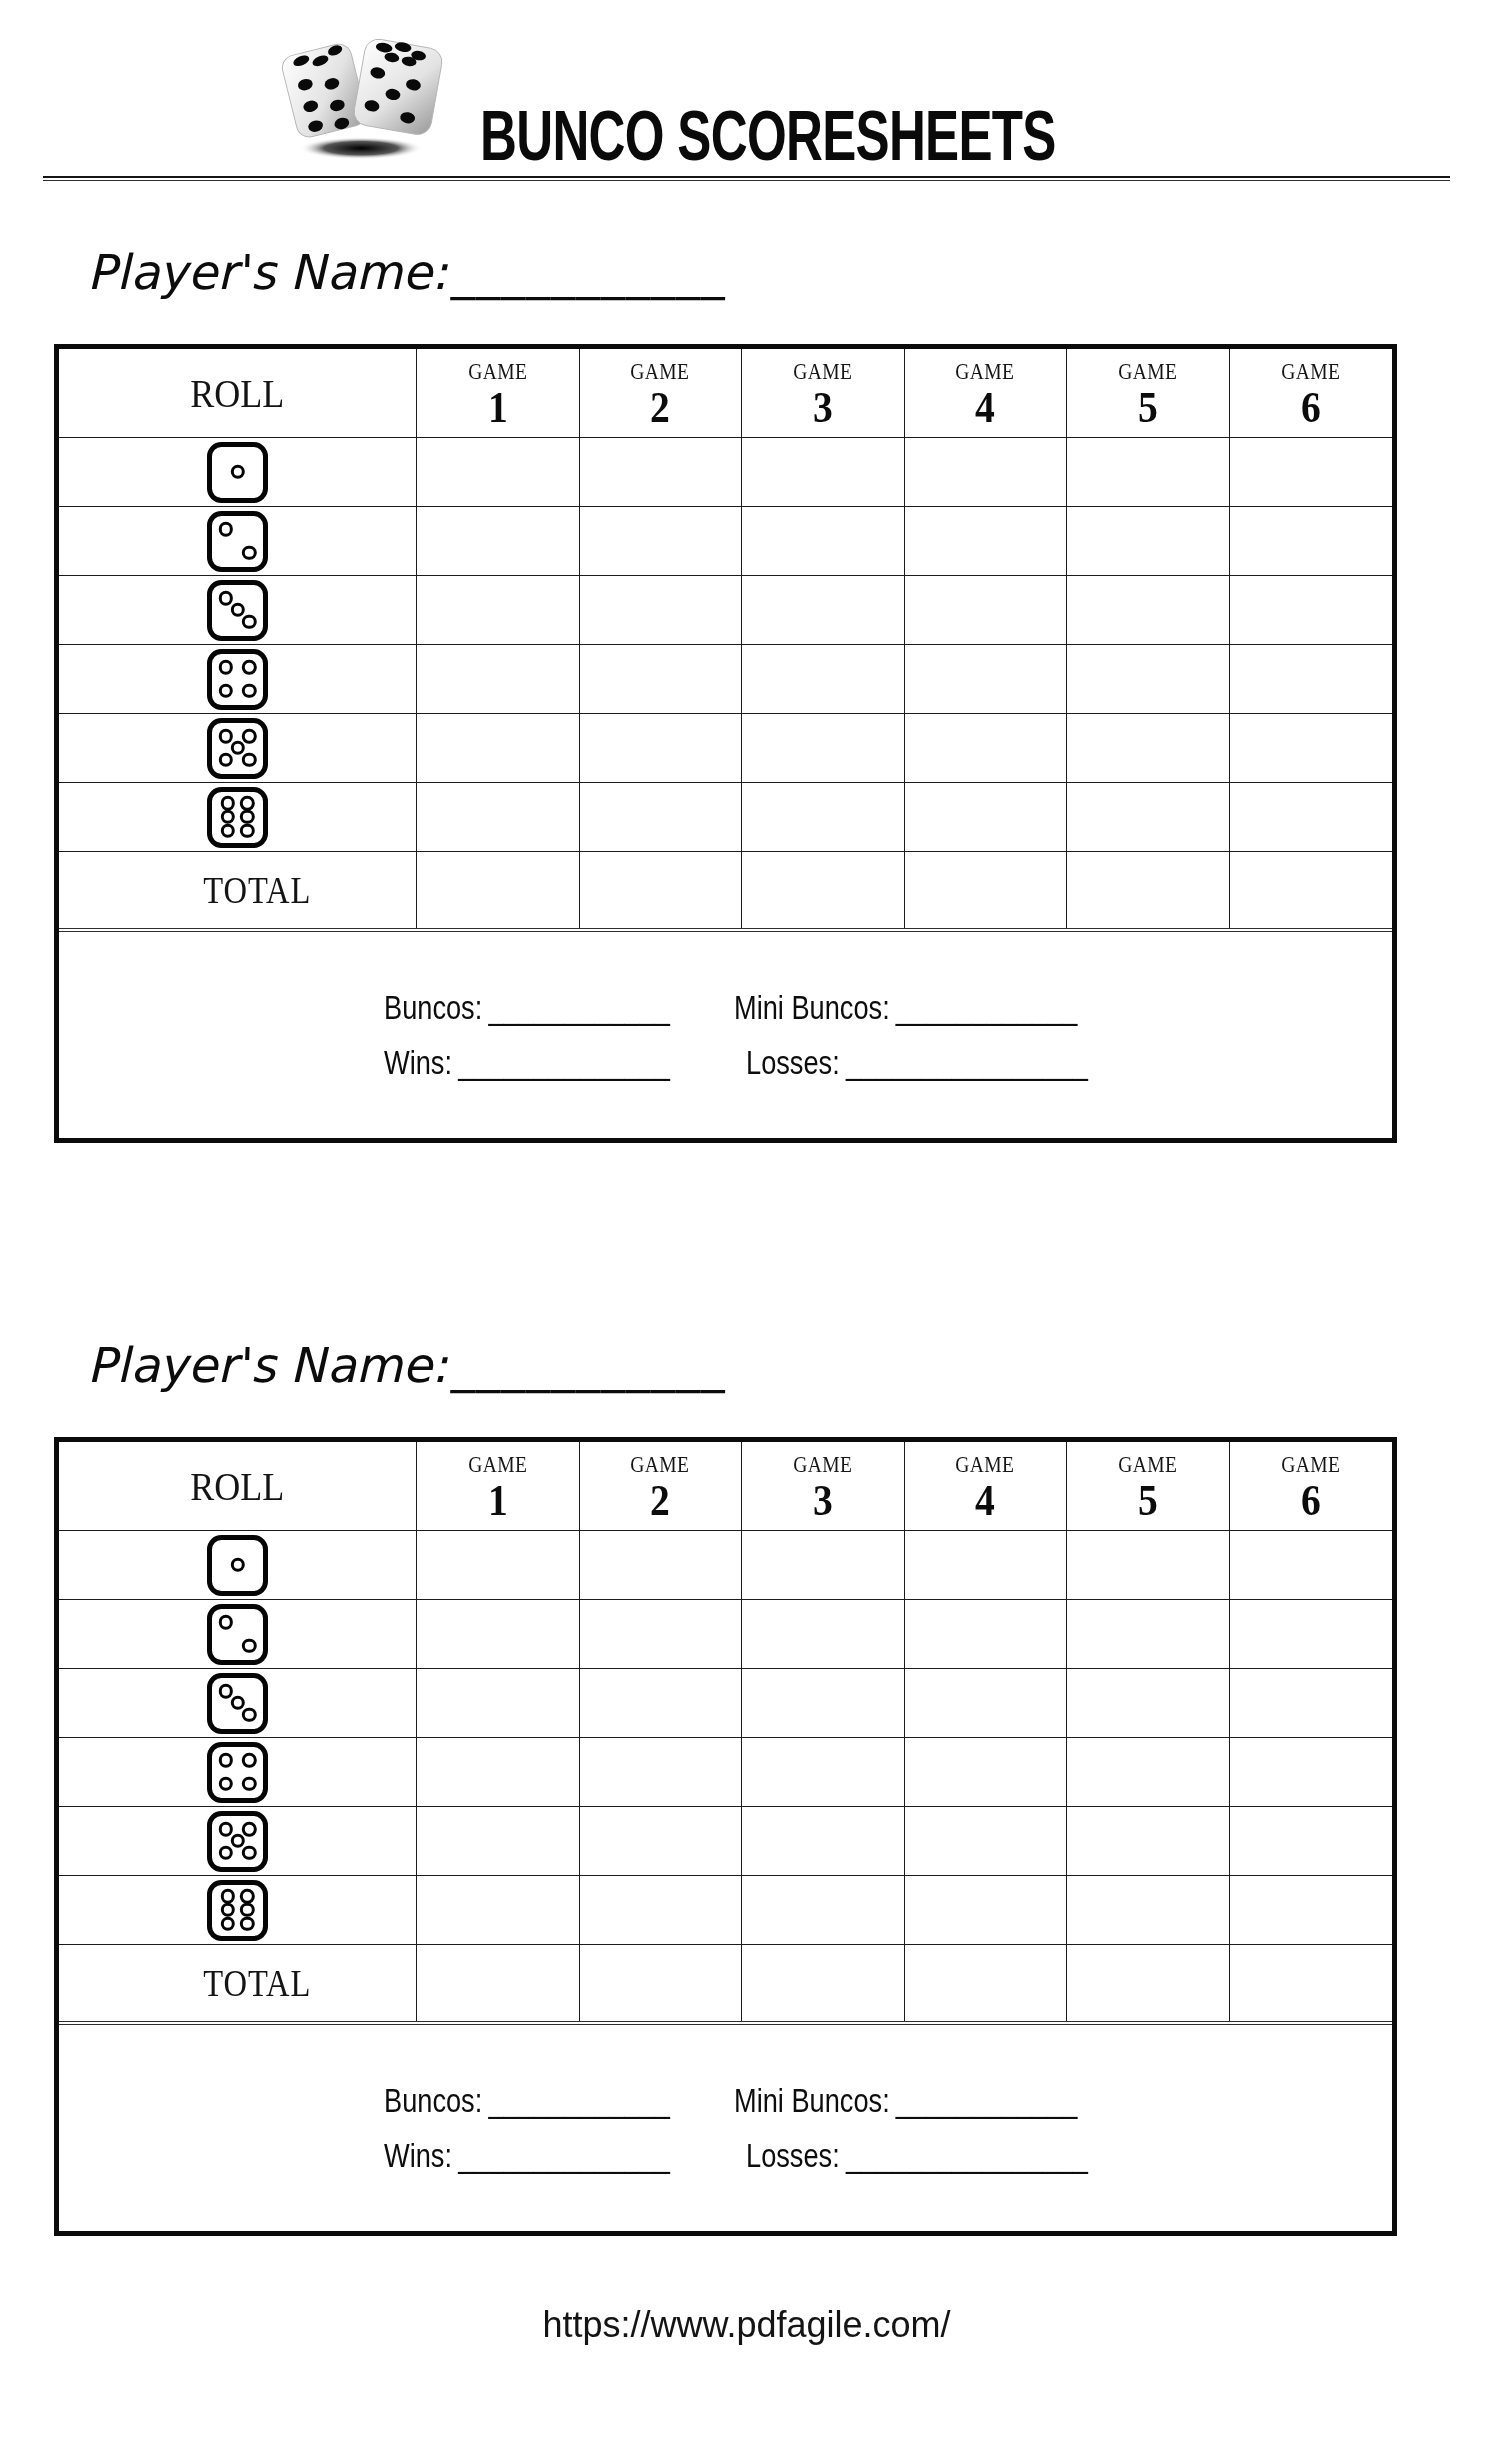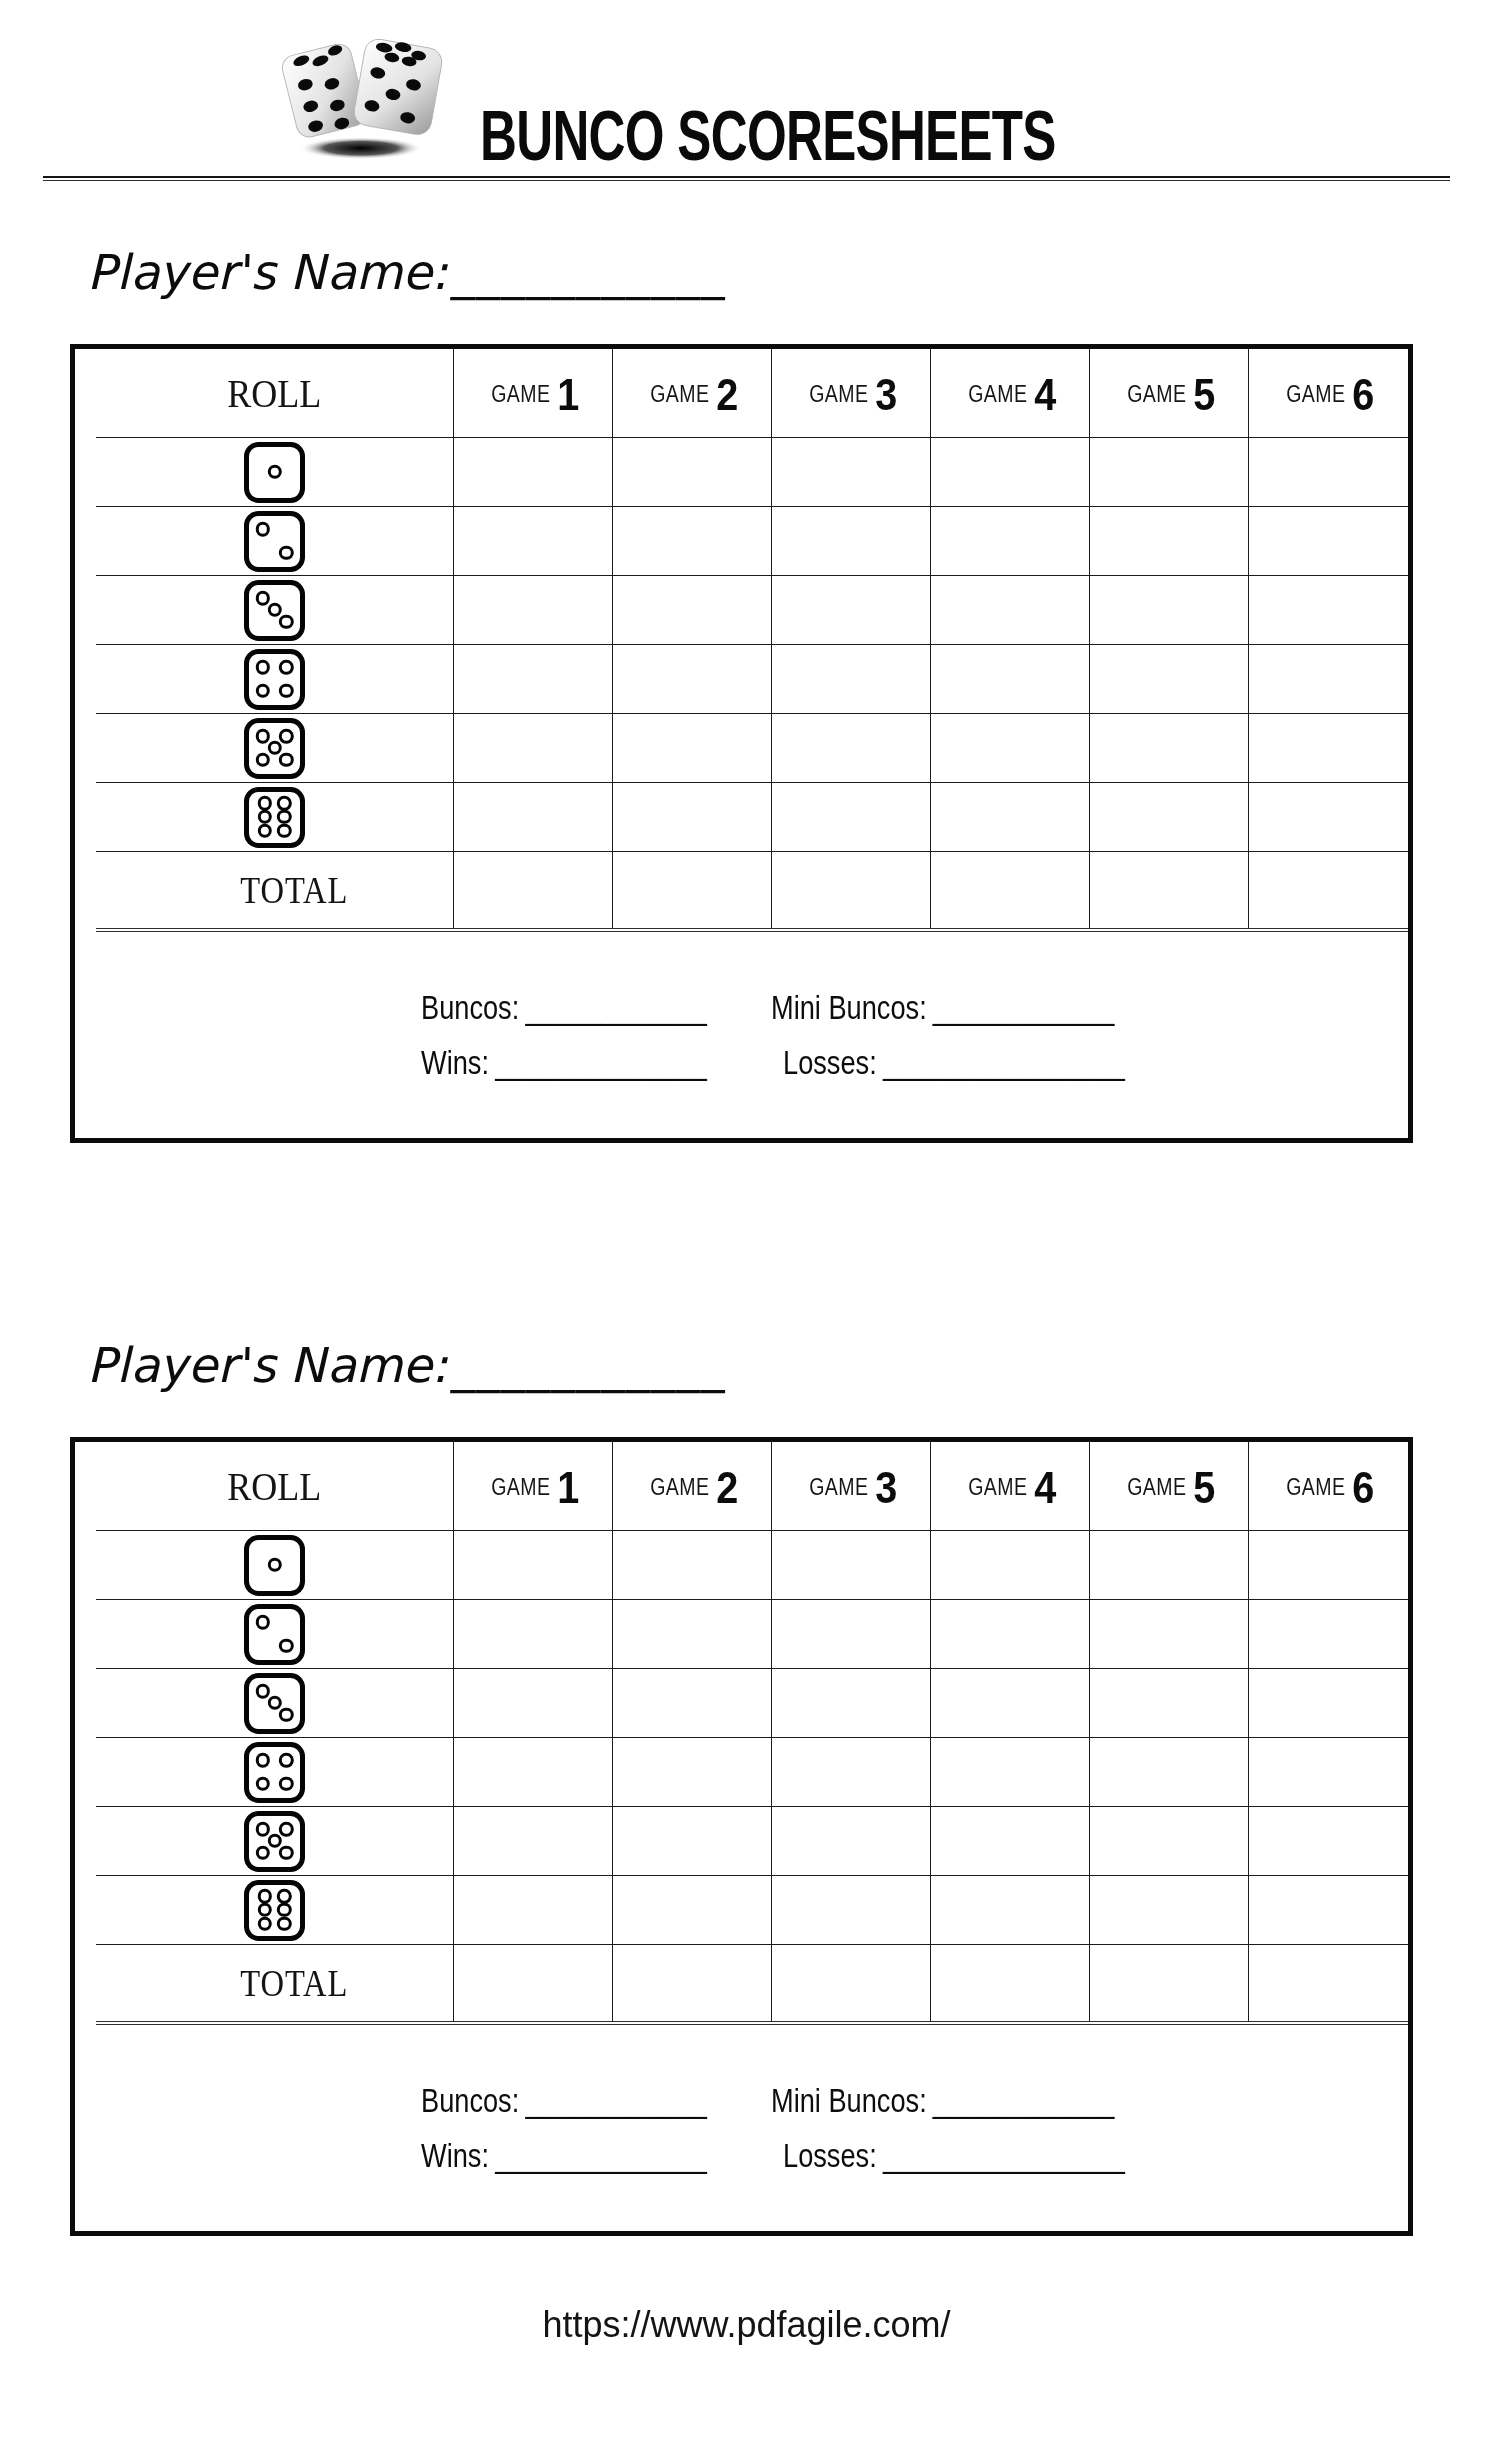--- a/index.html
+++ b/index.html
@@ -11,31 +11,31 @@
          letter-spacing:-1px;line-height:1;white-space:nowrap;
          transform:scaleX(0.72);transform-origin:0 0;color:#0a0a0a;}
   .hdr-rule{position:absolute;left:43px;top:176px;width:1407px;height:1.9px;
             border-top:2.9px solid #151515;border-bottom:1.9px solid #2d2d2d;}
   
   .sheet{position:absolute;left:0;width:1493px;height:1095px;}
   .pname{position:absolute;left:91px;top:248px;font-family:"DejaVu Sans",sans-serif;
          font-style:italic;font-size:48px;line-height:1;white-space:nowrap;color:#0c0c0c;
          transform:skewX(-2deg);}
   .pname .blankline{letter-spacing:1px;}
-  .tbl{position:absolute;left:70px;top:344px;width:1343px;height:799px;box-sizing:border-box;
-       border:5.8px solid #0b0b0b;background:#fff;padding-left:21px;}
+  .tbl{position:absolute;left:54px;top:344px;width:1343px;height:799px;box-sizing:border-box;
+       border:5.8px solid #0b0b0b;background:#fff;}
   .tbl-grid{display:grid;width:100%;grid-template-columns:358px repeat(6,1fr);
             grid-template-rows:89px repeat(6,69px) 76px;}
   .c{border-right:1.9px solid #1c1c1c;border-bottom:1.9px solid #1c1c1c;box-sizing:border-box;
      display:flex;align-items:center;justify-content:center;}
   .c.last{border-right:none;}
   .c.nb{border-bottom:none;margin-left:40px;}
   .rollhdr{font-family:"Liberation Serif",serif;font-size:40px;color:#141414;}
   .rollhdr span{display:inline-block;transform:scaleX(0.9);}
-  .game-h{flex-direction:row;padding-top:3.8px;}
+  .game-h{flex-direction:column;padding-top:3.8px;font-family:Liberation Serif, serif;}
   .game-lbl{font-size:23px;letter-spacing:0.5px;color:#161616;display:inline-block;transform:scaleX(0.85);}
   .game-num{font-size:44px;font-weight:bold;color:#0c0c0c;line-height:1.05;display:inline-block;transform:scaleX(0.9);}
   .die{position:relative;width:61px;height:61px;box-sizing:border-box;background:#fff;
        border:5.8px solid #050505;border-radius:14.4px;display:block;}
   .pip{position:absolute;width:14.4px;height:14.4px;box-sizing:border-box;border:3.8px solid #050505;
        border-radius:50%;background:#fff;transform:translate(-50%,-50%);}
   .totlbl{font-family:"Liberation Serif",serif;font-size:37px;letter-spacing:1px;color:#141414;}
   .totlbl span{display:inline-block;transform:scaleX(0.88);}
   .footer-box{position:relative;width:100%;height:208px;box-sizing:border-box;
               border-top:4.8px double #2e2e2e;}

